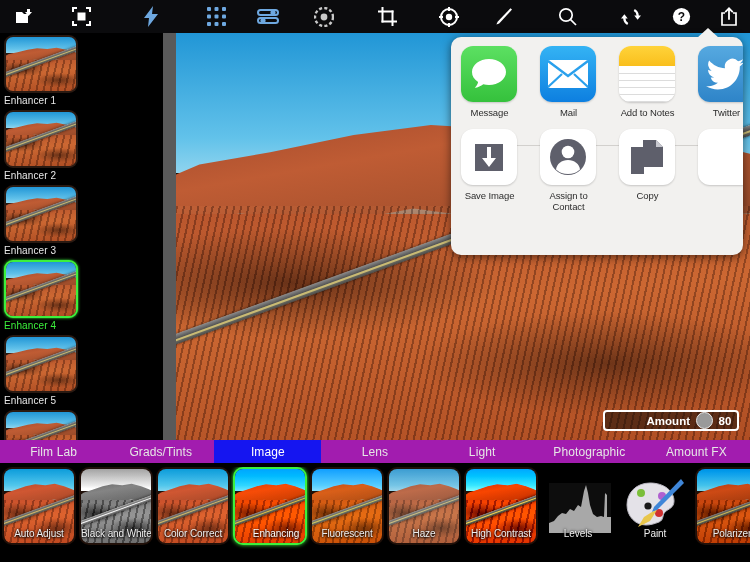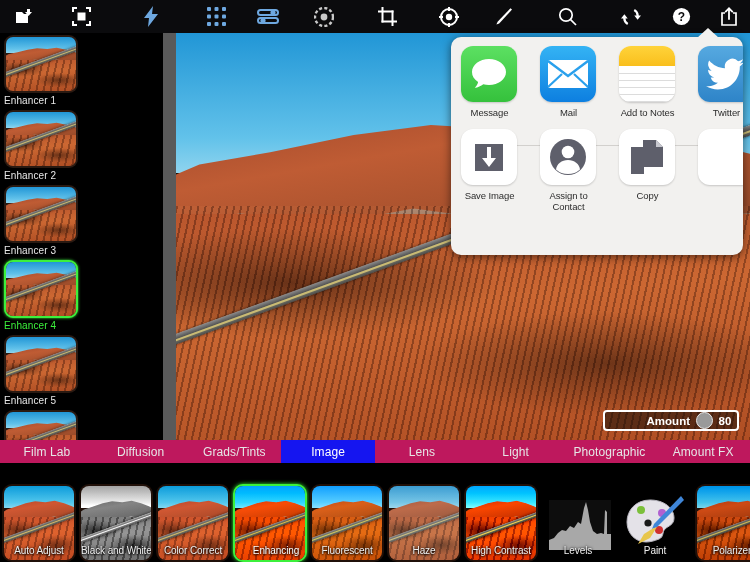--- a/index.html
+++ b/index.html
@@ -114,32 +114,32 @@
     background:#9a9a9a; border:1.5px solid #e8e8e8; flex:0 0 auto;
   }
   #amount-value{
     font-size:11.5px; color:#fff; font-weight:bold;
     width:24px; text-align:center;
   }
 
   
   #tabs{
     position:absolute; left:0; top:440px; width:750px; height:23px;
-    background:#be185d; display:flex; align-items:stretch;
+    background:#a21caf; display:flex; align-items:stretch;
   }
   .tab{
     flex:1 1 0; display:flex; align-items:center; justify-content:center;
     font-size:12px; color:#e6e6e6; letter-spacing:.1px;
   }
   .tab.active{ background:#1515f0; color:#fff; }
 
   
   #filmstrip{
     position:absolute; left:0; top:467px; width:750px; height:95px;
-    background:#000; display:flex; align-items:flex-end;
+    background:#000; display:flex; align-items:flex-start;
     padding-left:2px; overflow:hidden;
   }
   .fcell{
     width:76px; flex:0 0 auto; margin-right:1px; position:relative;
   }
   .fimg{
     width:74px; height:78px; border-radius:10px; overflow:hidden;
     position:relative; border:2px solid transparent; background:#201009;
   }
   .fcell.sel .fimg{ border-color:#3cf03c; box-shadow:0 0 4px #3cf03c; }
@@ -412,21 +412,20 @@
 
   <div id="amount-slider">
     <span id="amount-label">Amount</span>
     <span id="amount-knob"></span>
     <span id="amount-value">80</span>
   </div>
 </div>
 
 <div id="tabs">
     <div class="tab">Film Lab</div>
-    <div class="tab">Diffusion</div>
     <div class="tab">Grads/Tints</div>
     <div class="tab active">Image</div>
     <div class="tab">Lens</div>
     <div class="tab">Light</div>
     <div class="tab">Photographic</div>
     <div class="tab">Amount FX</div>
   </div>
 
 <div id="filmstrip">
     <div class="fcell">

